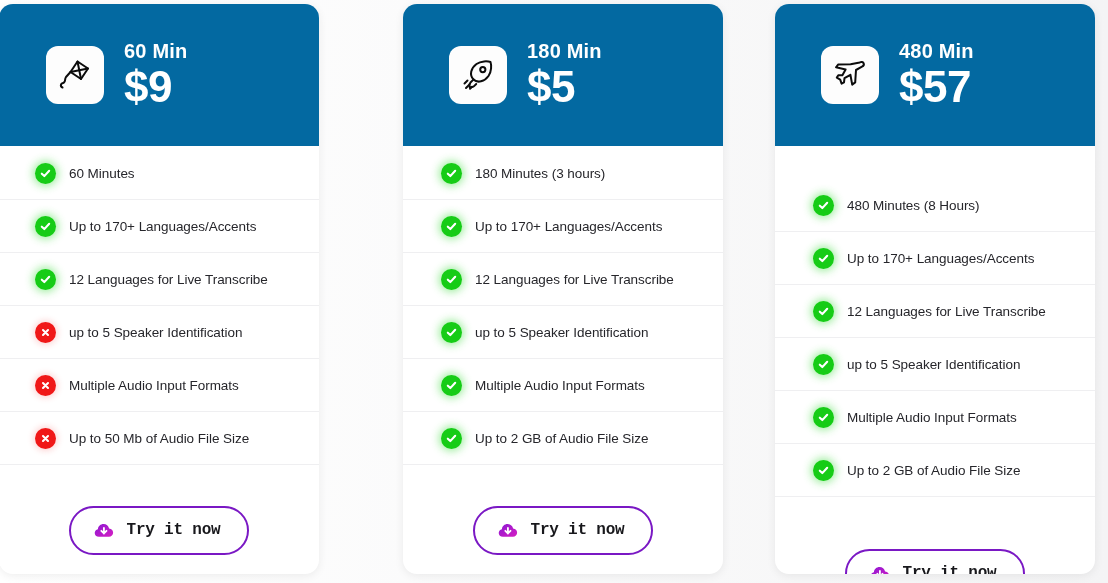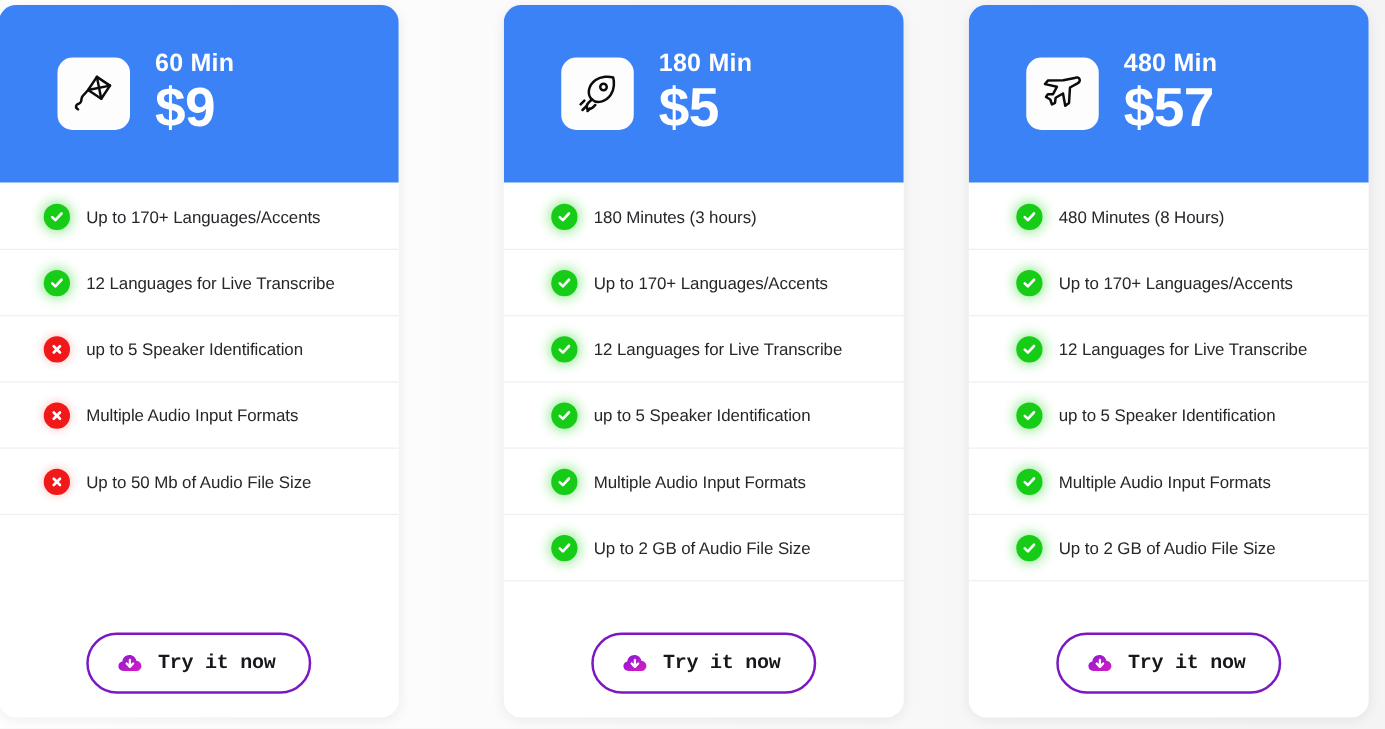--- a/index.html
+++ b/index.html
@@ -26,26 +26,26 @@
     height: 570px;
     background: #ffffff;
     border-radius: 14px;
     box-shadow: 0 2px 10px rgba(0,0,0,0.07);
     overflow: hidden;
     display: flex;
     flex-direction: column;
   }
   .card-1 { left: -1px; }
   .card-2 { left: 403px; }
-  .card-3 { left: 775px; }
+  .card-3 { left: 775px; gap: 32px; }
 
   
   .card-head {
     height: 142px;
-    background: #3b82f6;
+    background: #0369a1;
     display: flex;
     align-items: center;
     padding-left: 46px;
     gap: 20px;
     flex: 0 0 auto;
   }
   .card-1 .card-head { padding-left: 47px; }
 
   .plan-icon-box {
     width: 58px;
@@ -166,20 +166,28 @@
           </g>
         </svg>
       </div>
       <div class="head-text">
         <div class="plan-duration">60 Min</div>
         <div class="plan-price">$9</div>
       </div>
     </div>
 
     <div class="features">
+      <div class="feature-row">
+        <span class="status-icon ok">
+          <svg width="13" height="13" viewBox="0 0 13 13">
+              <path d="M2.8 6.7 L5.3 9.1 L10.2 3.8" fill="none" stroke="#fff" stroke-width="2.1" stroke-linecap="round" stroke-linejoin="round"></path>
+            </svg>
+        </span>
+        <span class="feature-label">60 Minutes</span>
+      </div>
       <div class="feature-row">
         <span class="status-icon ok">
           <svg width="13" height="13" viewBox="0 0 13 13">
               <path d="M2.8 6.7 L5.3 9.1 L10.2 3.8" fill="none" stroke="#fff" stroke-width="2.1" stroke-linecap="round" stroke-linejoin="round"></path>
             </svg>
         </span>
         <span class="feature-label">Up to 170+ Languages/Accents</span>
       </div>
       <div class="feature-row">
         <span class="status-icon ok">

